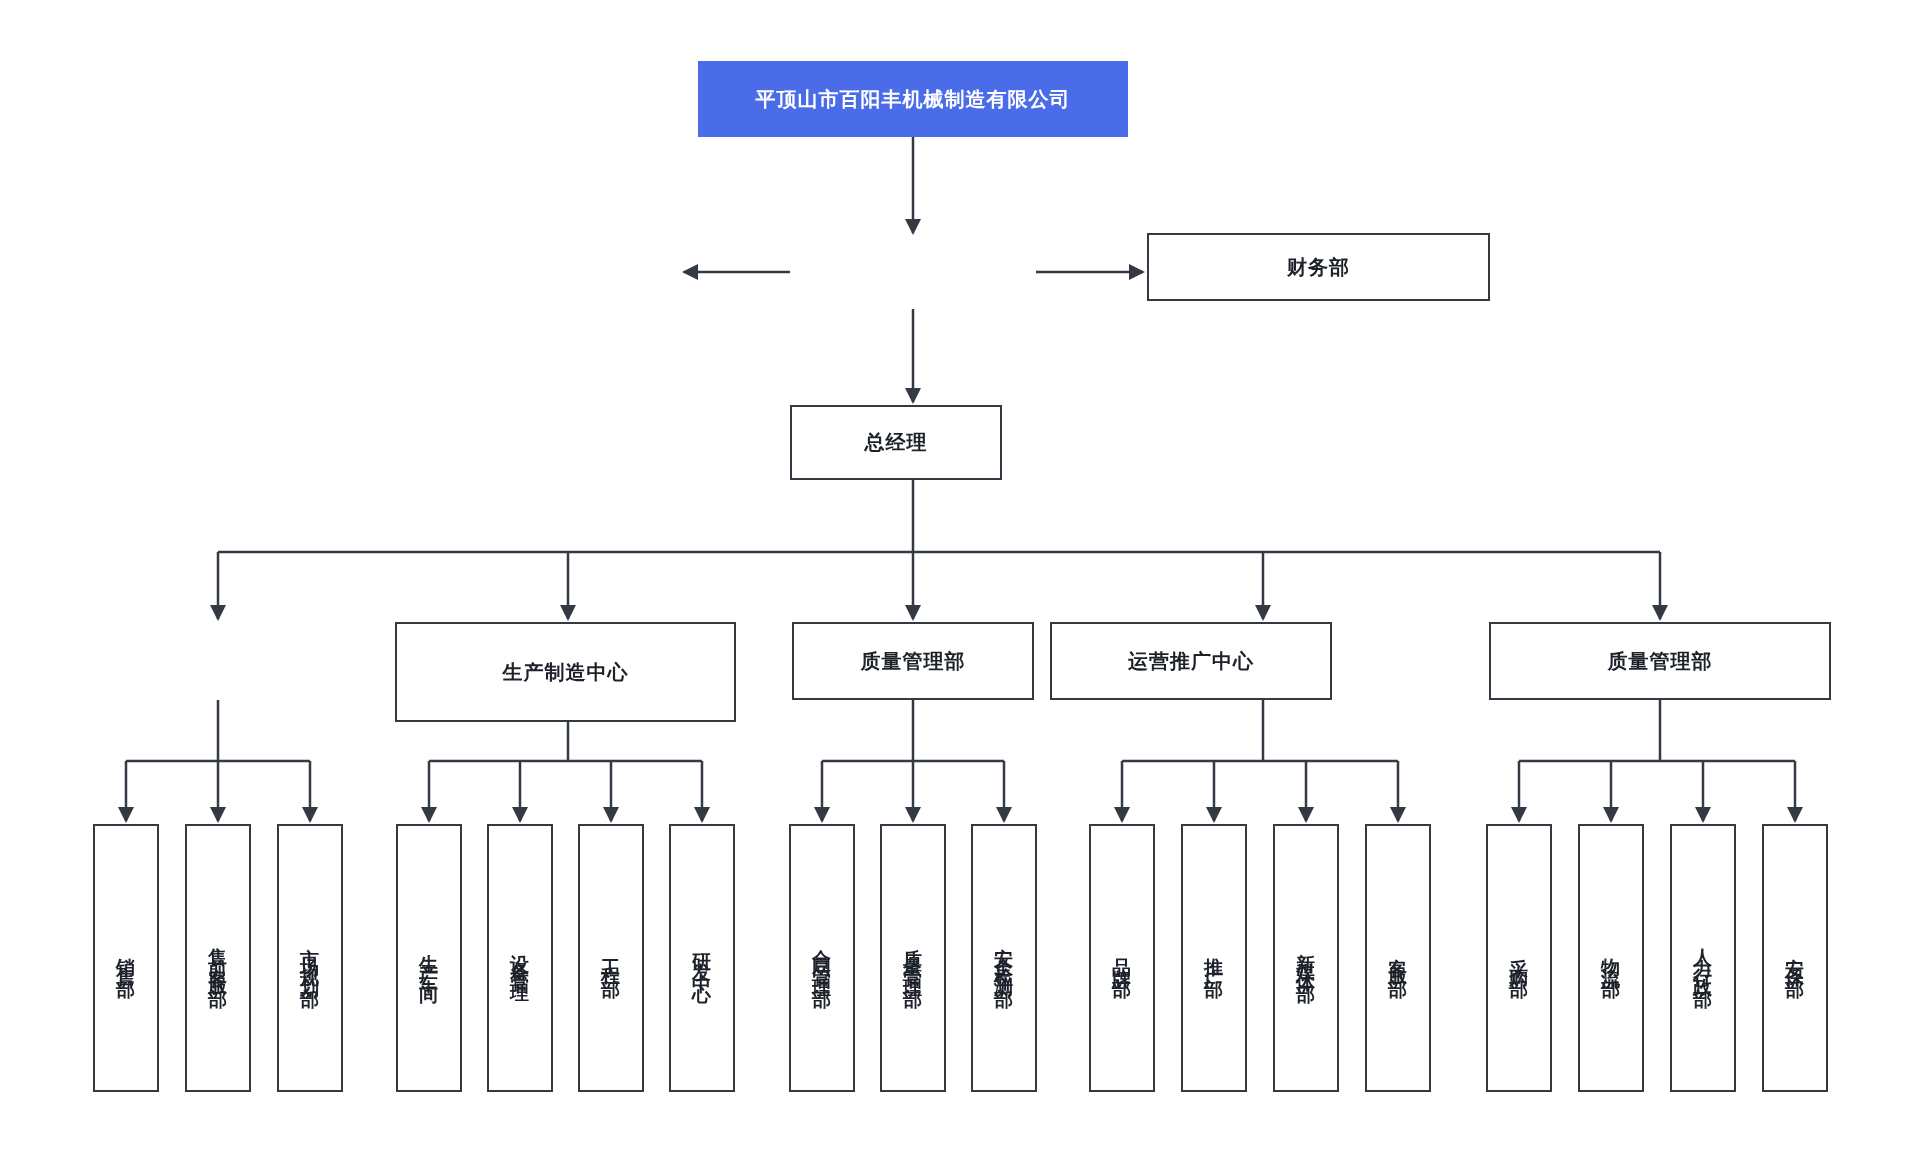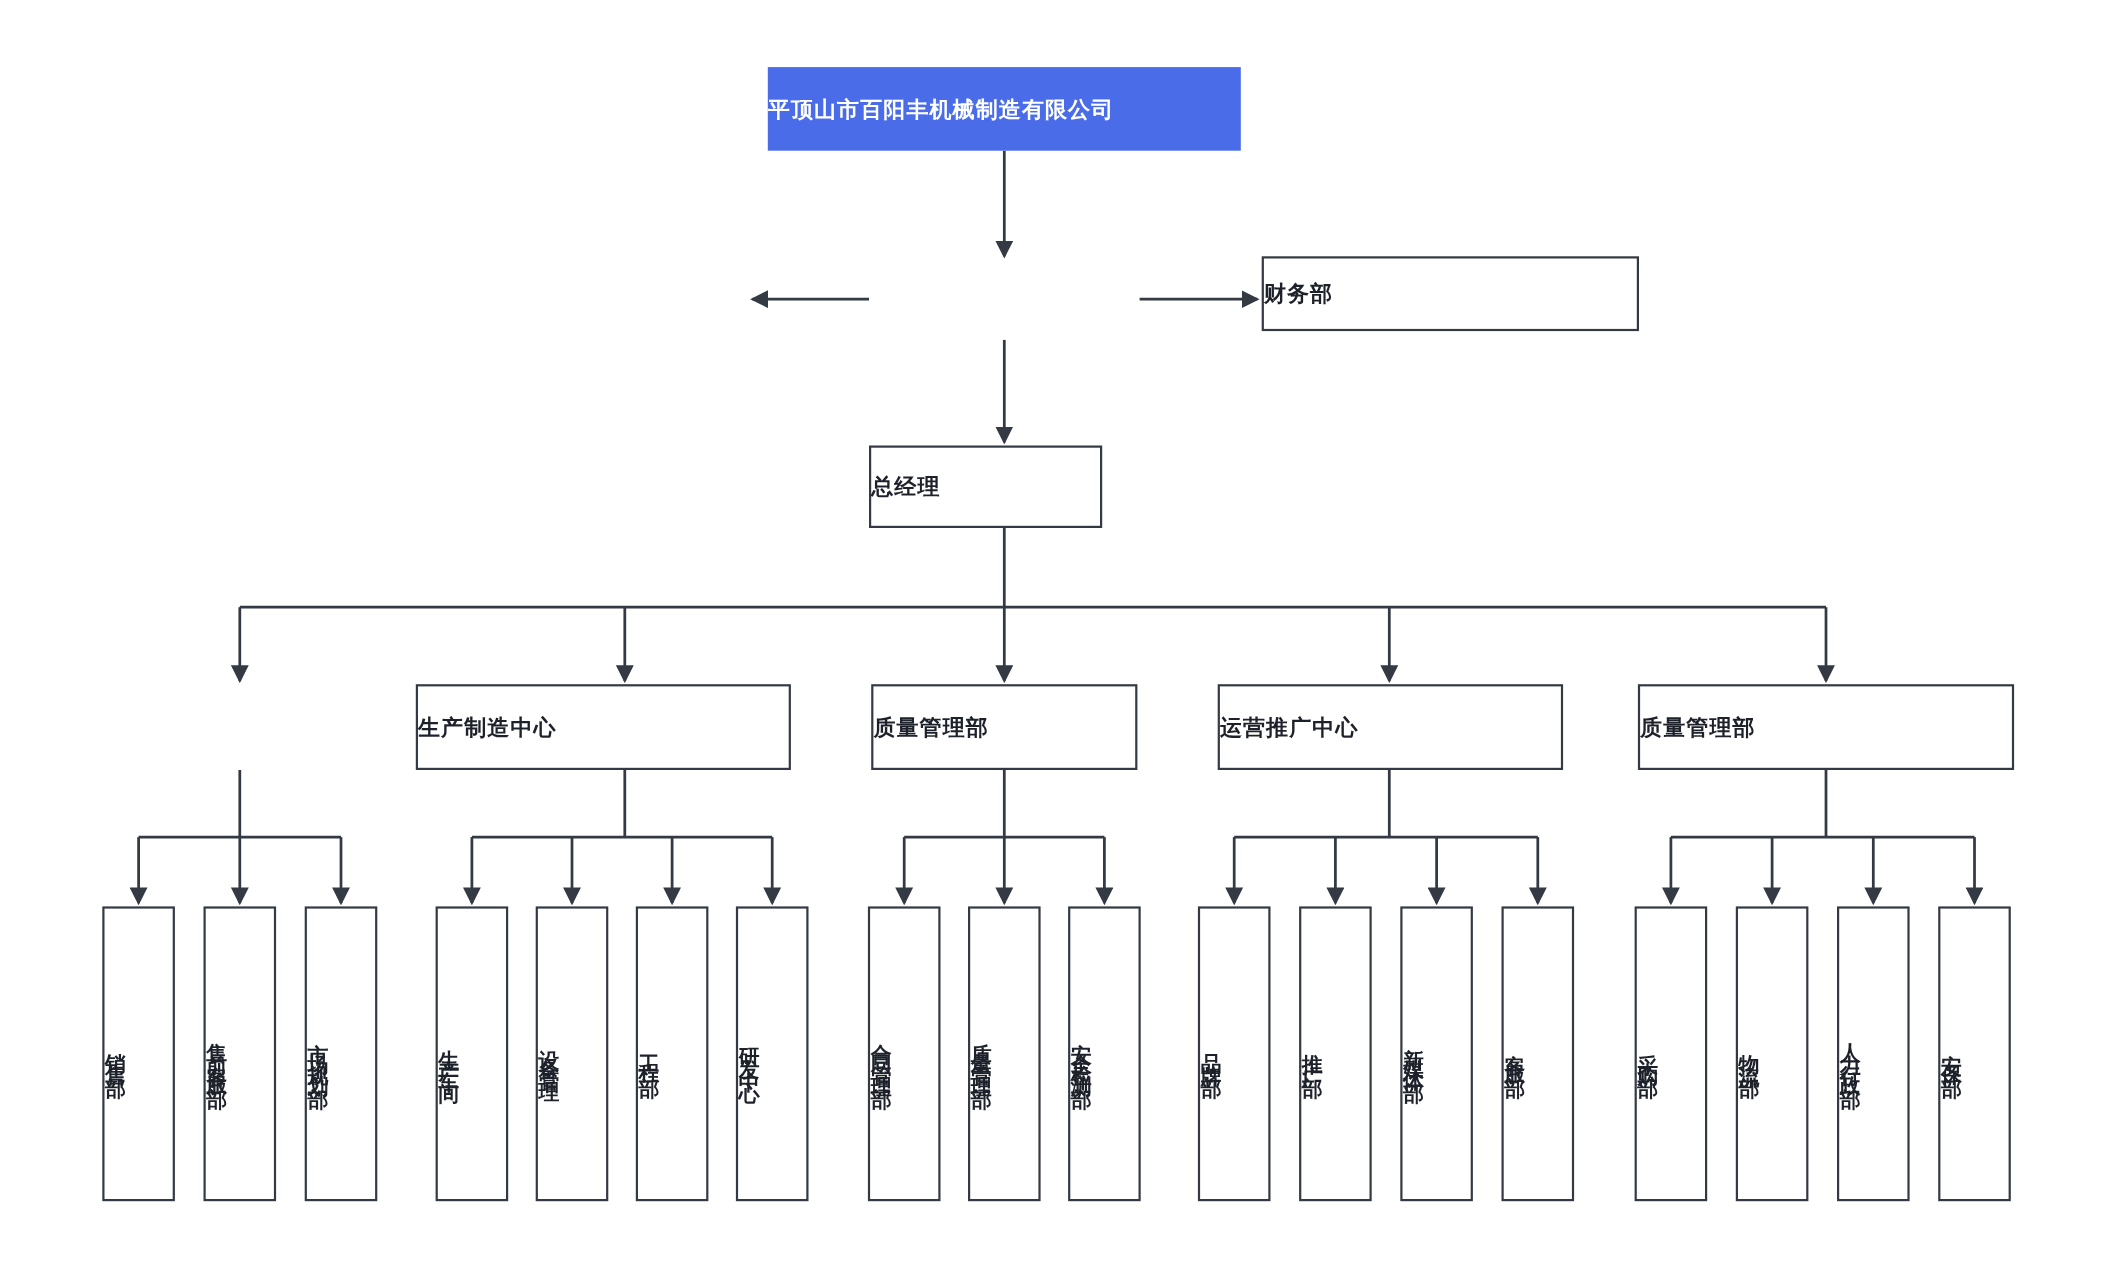--- a/index.html
+++ b/index.html
@@ -14,21 +14,21 @@
     width:1920px;height:1164px;
     background:#ffffff;
     overflow:hidden;
   }
   .wires{position:absolute;left:0;top:0;}
   .box{
     position:absolute;
     box-sizing:border-box;
     background:#ffffff;
     border:2.5px solid var(--line);
-    display:flex;align-items:center;
+    display:flex;align-items:center;justify-content:center;
     color:var(--ink);
     font-weight:bold;
     font-size:20px;
     letter-spacing:1px;
   }
   .box.root{
     background:var(--blue);
     border:none;
     color:#ffffff;
     font-size:20px;
@@ -104,27 +104,27 @@
   </div>
 
   <div class="box" style="left:1147px;top:233px;width:343px;height:68px">
     <span>财务部</span>
   </div>
 
   <div class="box" style="left:790px;top:405px;width:212px;height:75px">
     <span>总经理</span>
   </div>
 
-  <div class="box" style="left:378px;top:622px;width:341px;height:78px">
+  <div class="box" style="left:395px;top:622px;width:341px;height:100px">
     <span>生产制造中心</span>
   </div>
   <div class="box" style="left:792px;top:622px;width:242px;height:78px">
     <span>质量管理部</span>
   </div>
-  <div class="box" style="left:1107px;top:622px;width:314px;height:78px">
+  <div class="box" style="left:1050px;top:622px;width:282px;height:78px">
     <span>运营推广中心</span>
   </div>
   <div class="box" style="left:1489px;top:622px;width:342px;height:78px">
     <span>质量管理部</span>
   </div>
 
   <div class="box leaf" style="left:93px;top:824px;width:66px;height:268px">
     <span>销售部</span>
   </div>
   <div class="box leaf" style="left:185px;top:824px;width:66px;height:268px">

